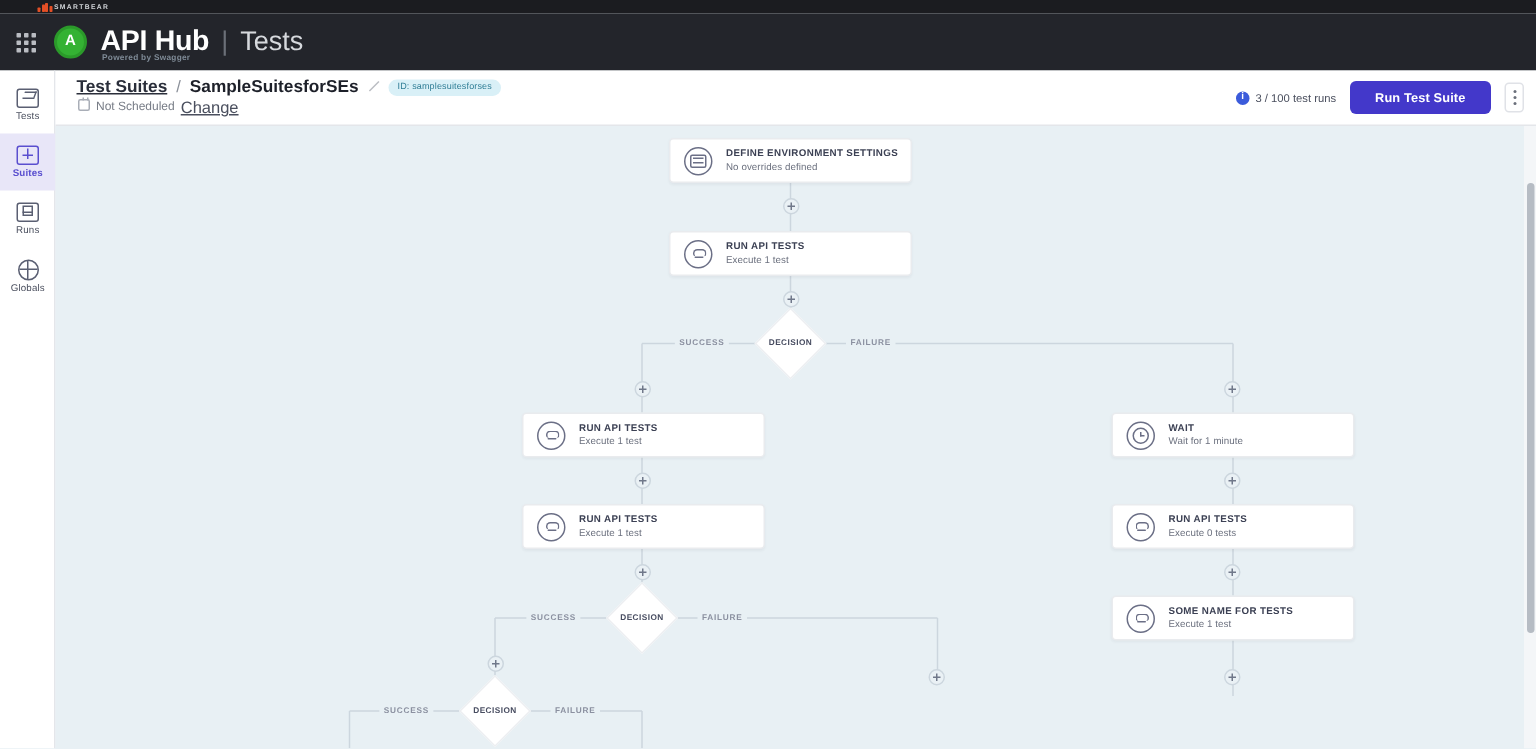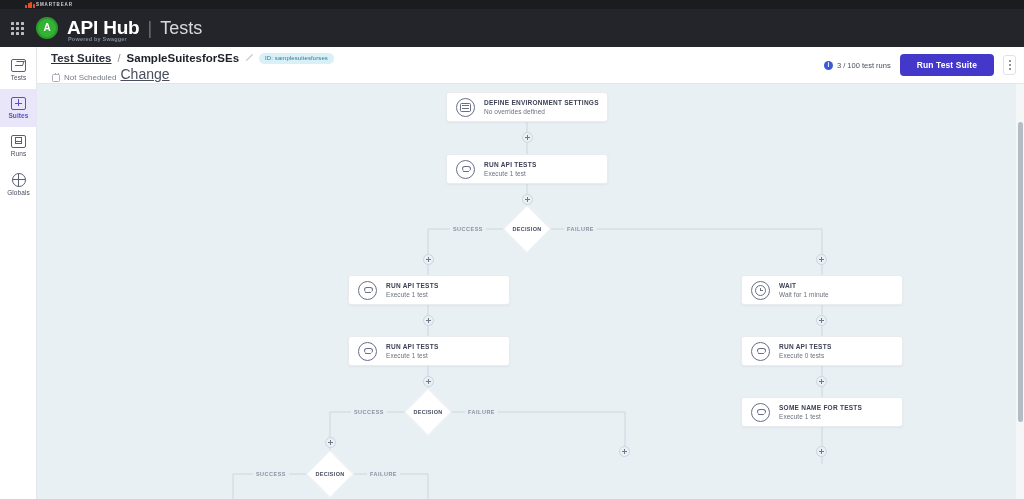--- a/index.html
+++ b/index.html
@@ -130,30 +130,30 @@
   .crumb-current { font-size: 11.5px; color: #1d2029; font-weight: 700; }
   .pencil-ico { width: 8px; height: 8px; position: relative; cursor: pointer; opacity: .45; }
   .pencil-ico::before {
     content:""; position:absolute; left:0; top:3px; width:9px; height:1.2px;
     background:#6a6f7a; transform: rotate(-45deg);
   }
   .id-chip {
     background: #d9f0f7; color: #2f7d95; font-size: 6px;
     padding: 2.5px 6px; border-radius: 8px; letter-spacing: .1px; white-space: nowrap;
   }
-  .crumb-line2 { display: flex; align-items: flex-end; gap: 4px; margin-left: 1px; }
+  .crumb-line2 { display: flex; align-items: flex-start; gap: 4px; margin-left: 1px; }
   .cal-ico {
     width: 8px; height: 8px; border: 1px solid #a9aeb7; border-radius: 1.5px; position: relative;
   }
   .cal-ico::before {
     content:""; position:absolute; top:-2px; left:1.5px; width:1px;height:2px;background:#a9aeb7;
     box-shadow: 3px 0 0 #a9aeb7;
   }
   .sched-text { font-size: 8px; color: #777c86; }
-  .sched-change { font-size: 14px; color: #4a4f5e; text-decoration: underline; cursor: pointer; }
+  .sched-change { font-size: 11px; color: #4a4f5e; text-decoration: underline; cursor: pointer; }
 
   .crumb-right {
     margin-left: auto; display: flex; align-items: center; gap: 9px; margin-right: 8px; margin-top: 2px;
   }
   .runs-count { display: flex; align-items: center; gap: 4px; }
   .info-ico {
     width: 9px; height: 9px; border-radius: 50%; background: #3b5bdb;
     color: #fff; font-size: 6.5px; font-weight: 700;
     display: flex; align-items: center; justify-content: center; line-height: 1;
   }

